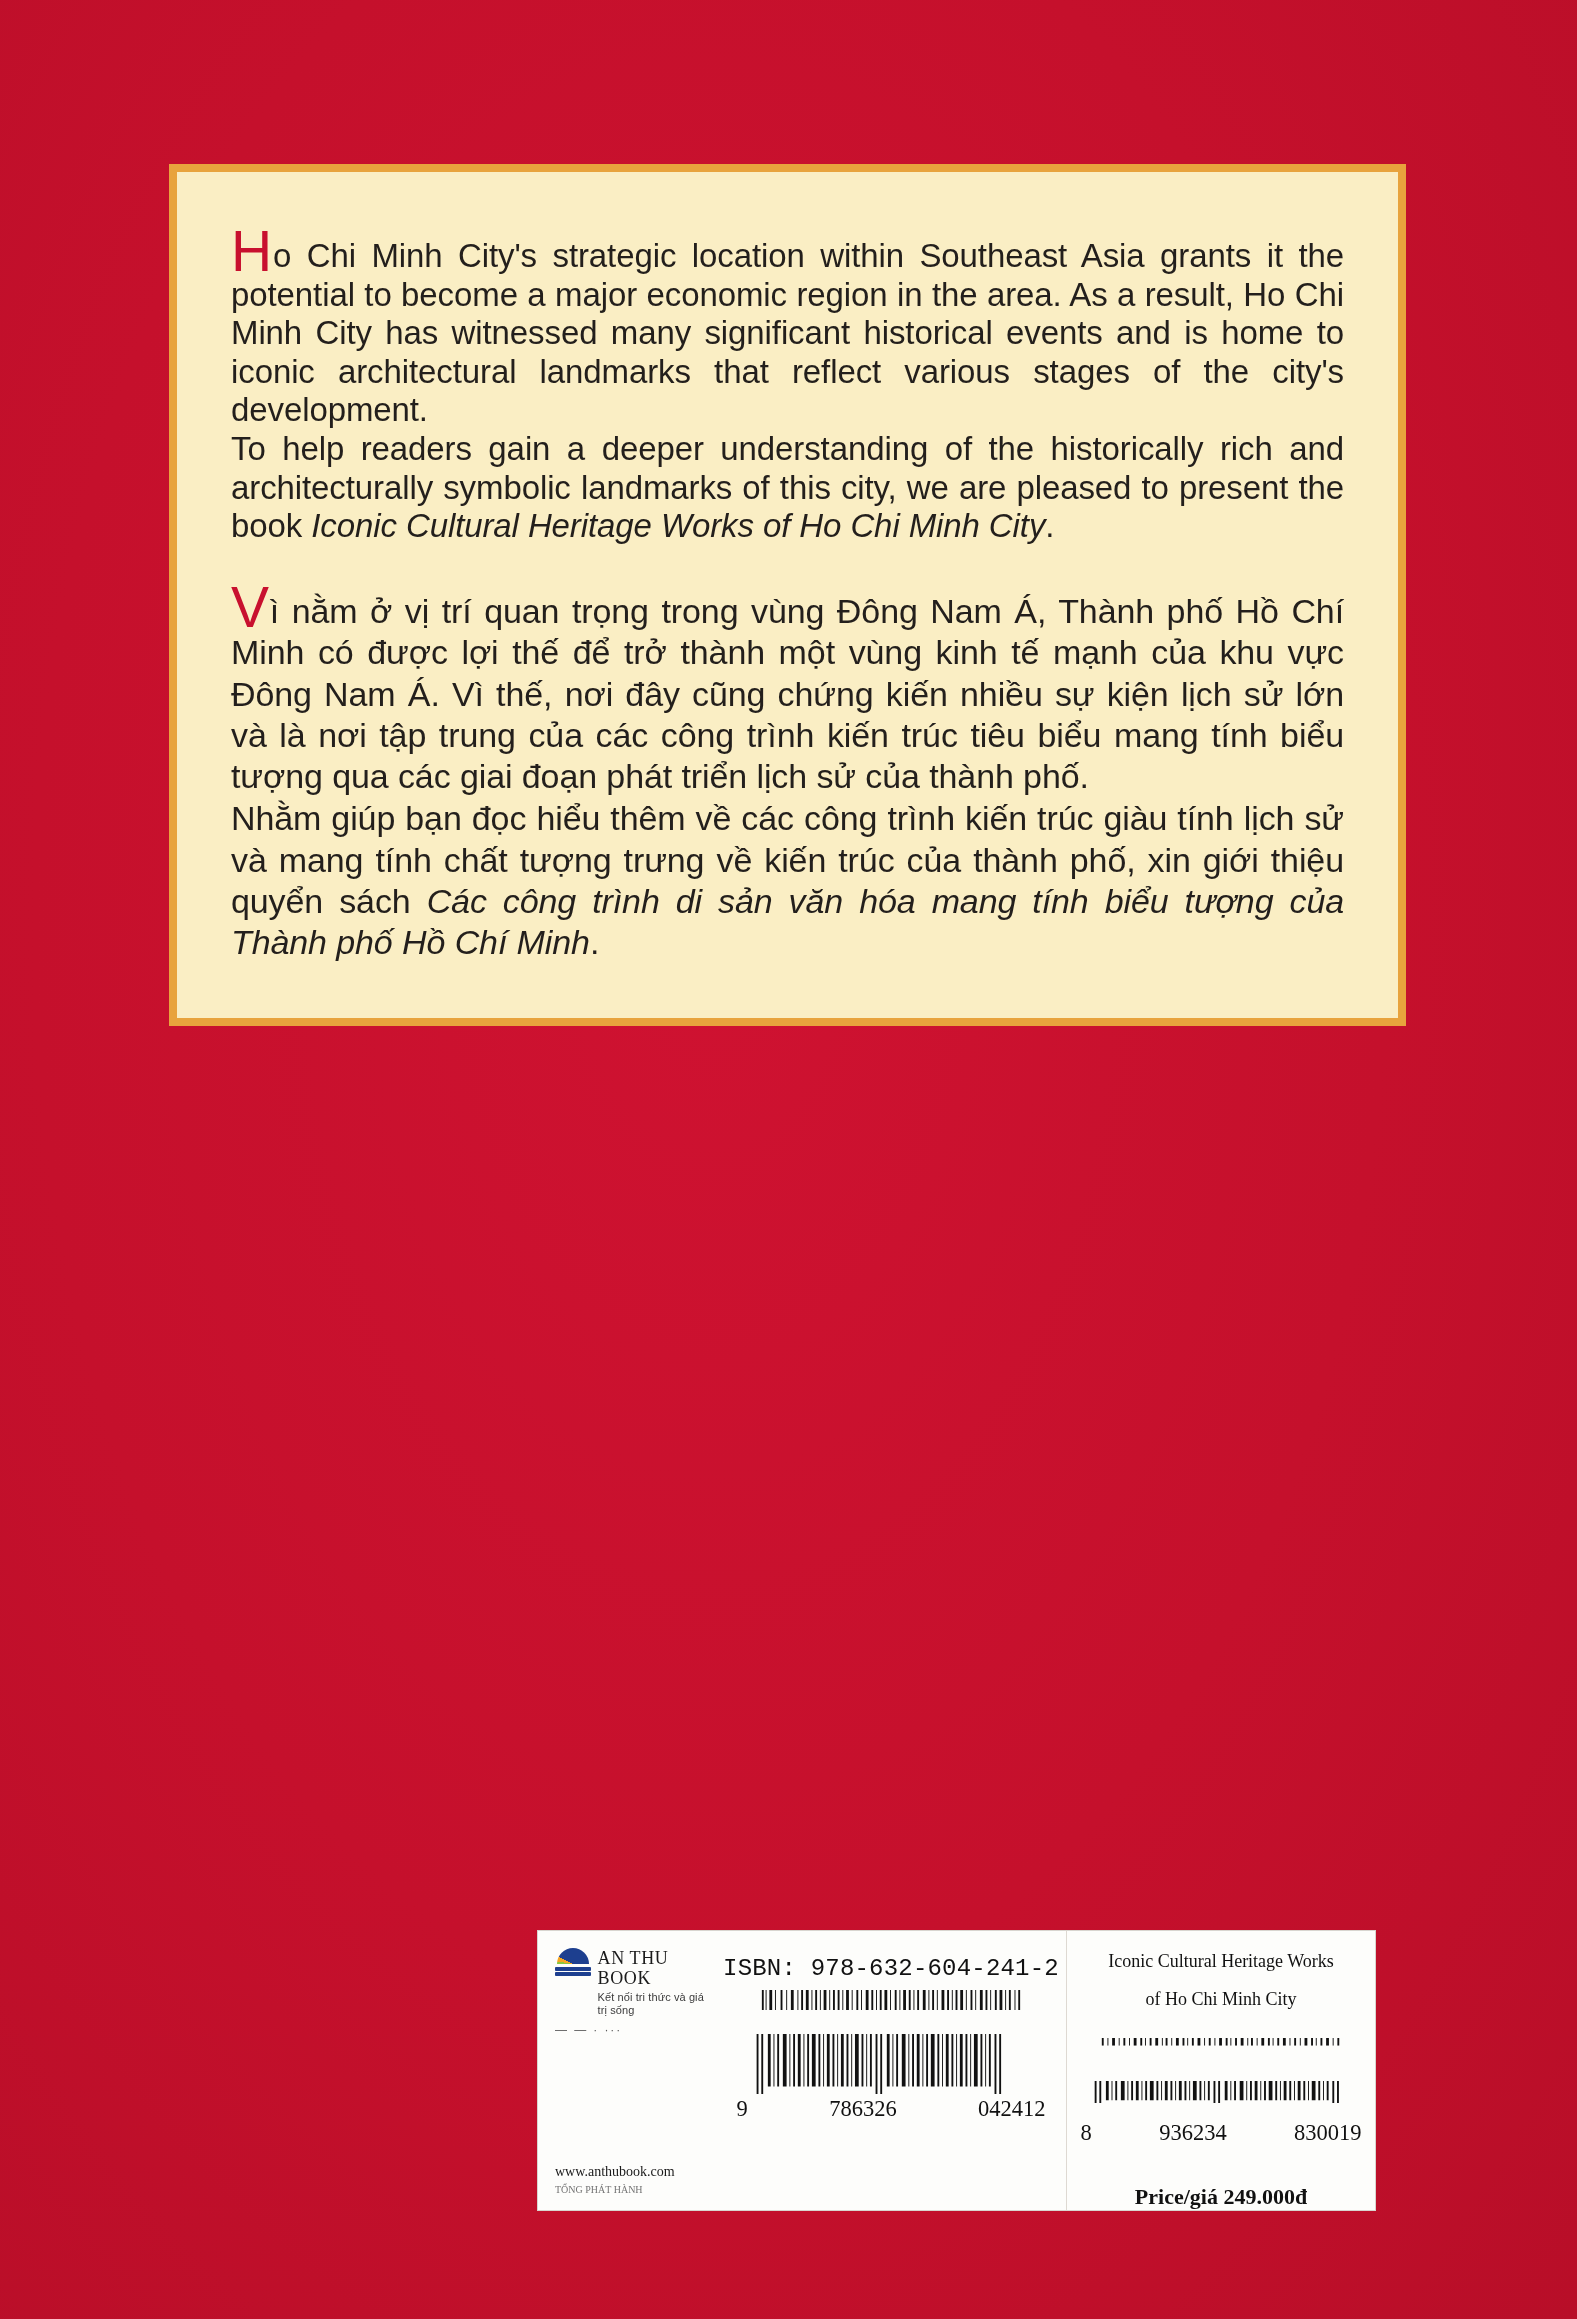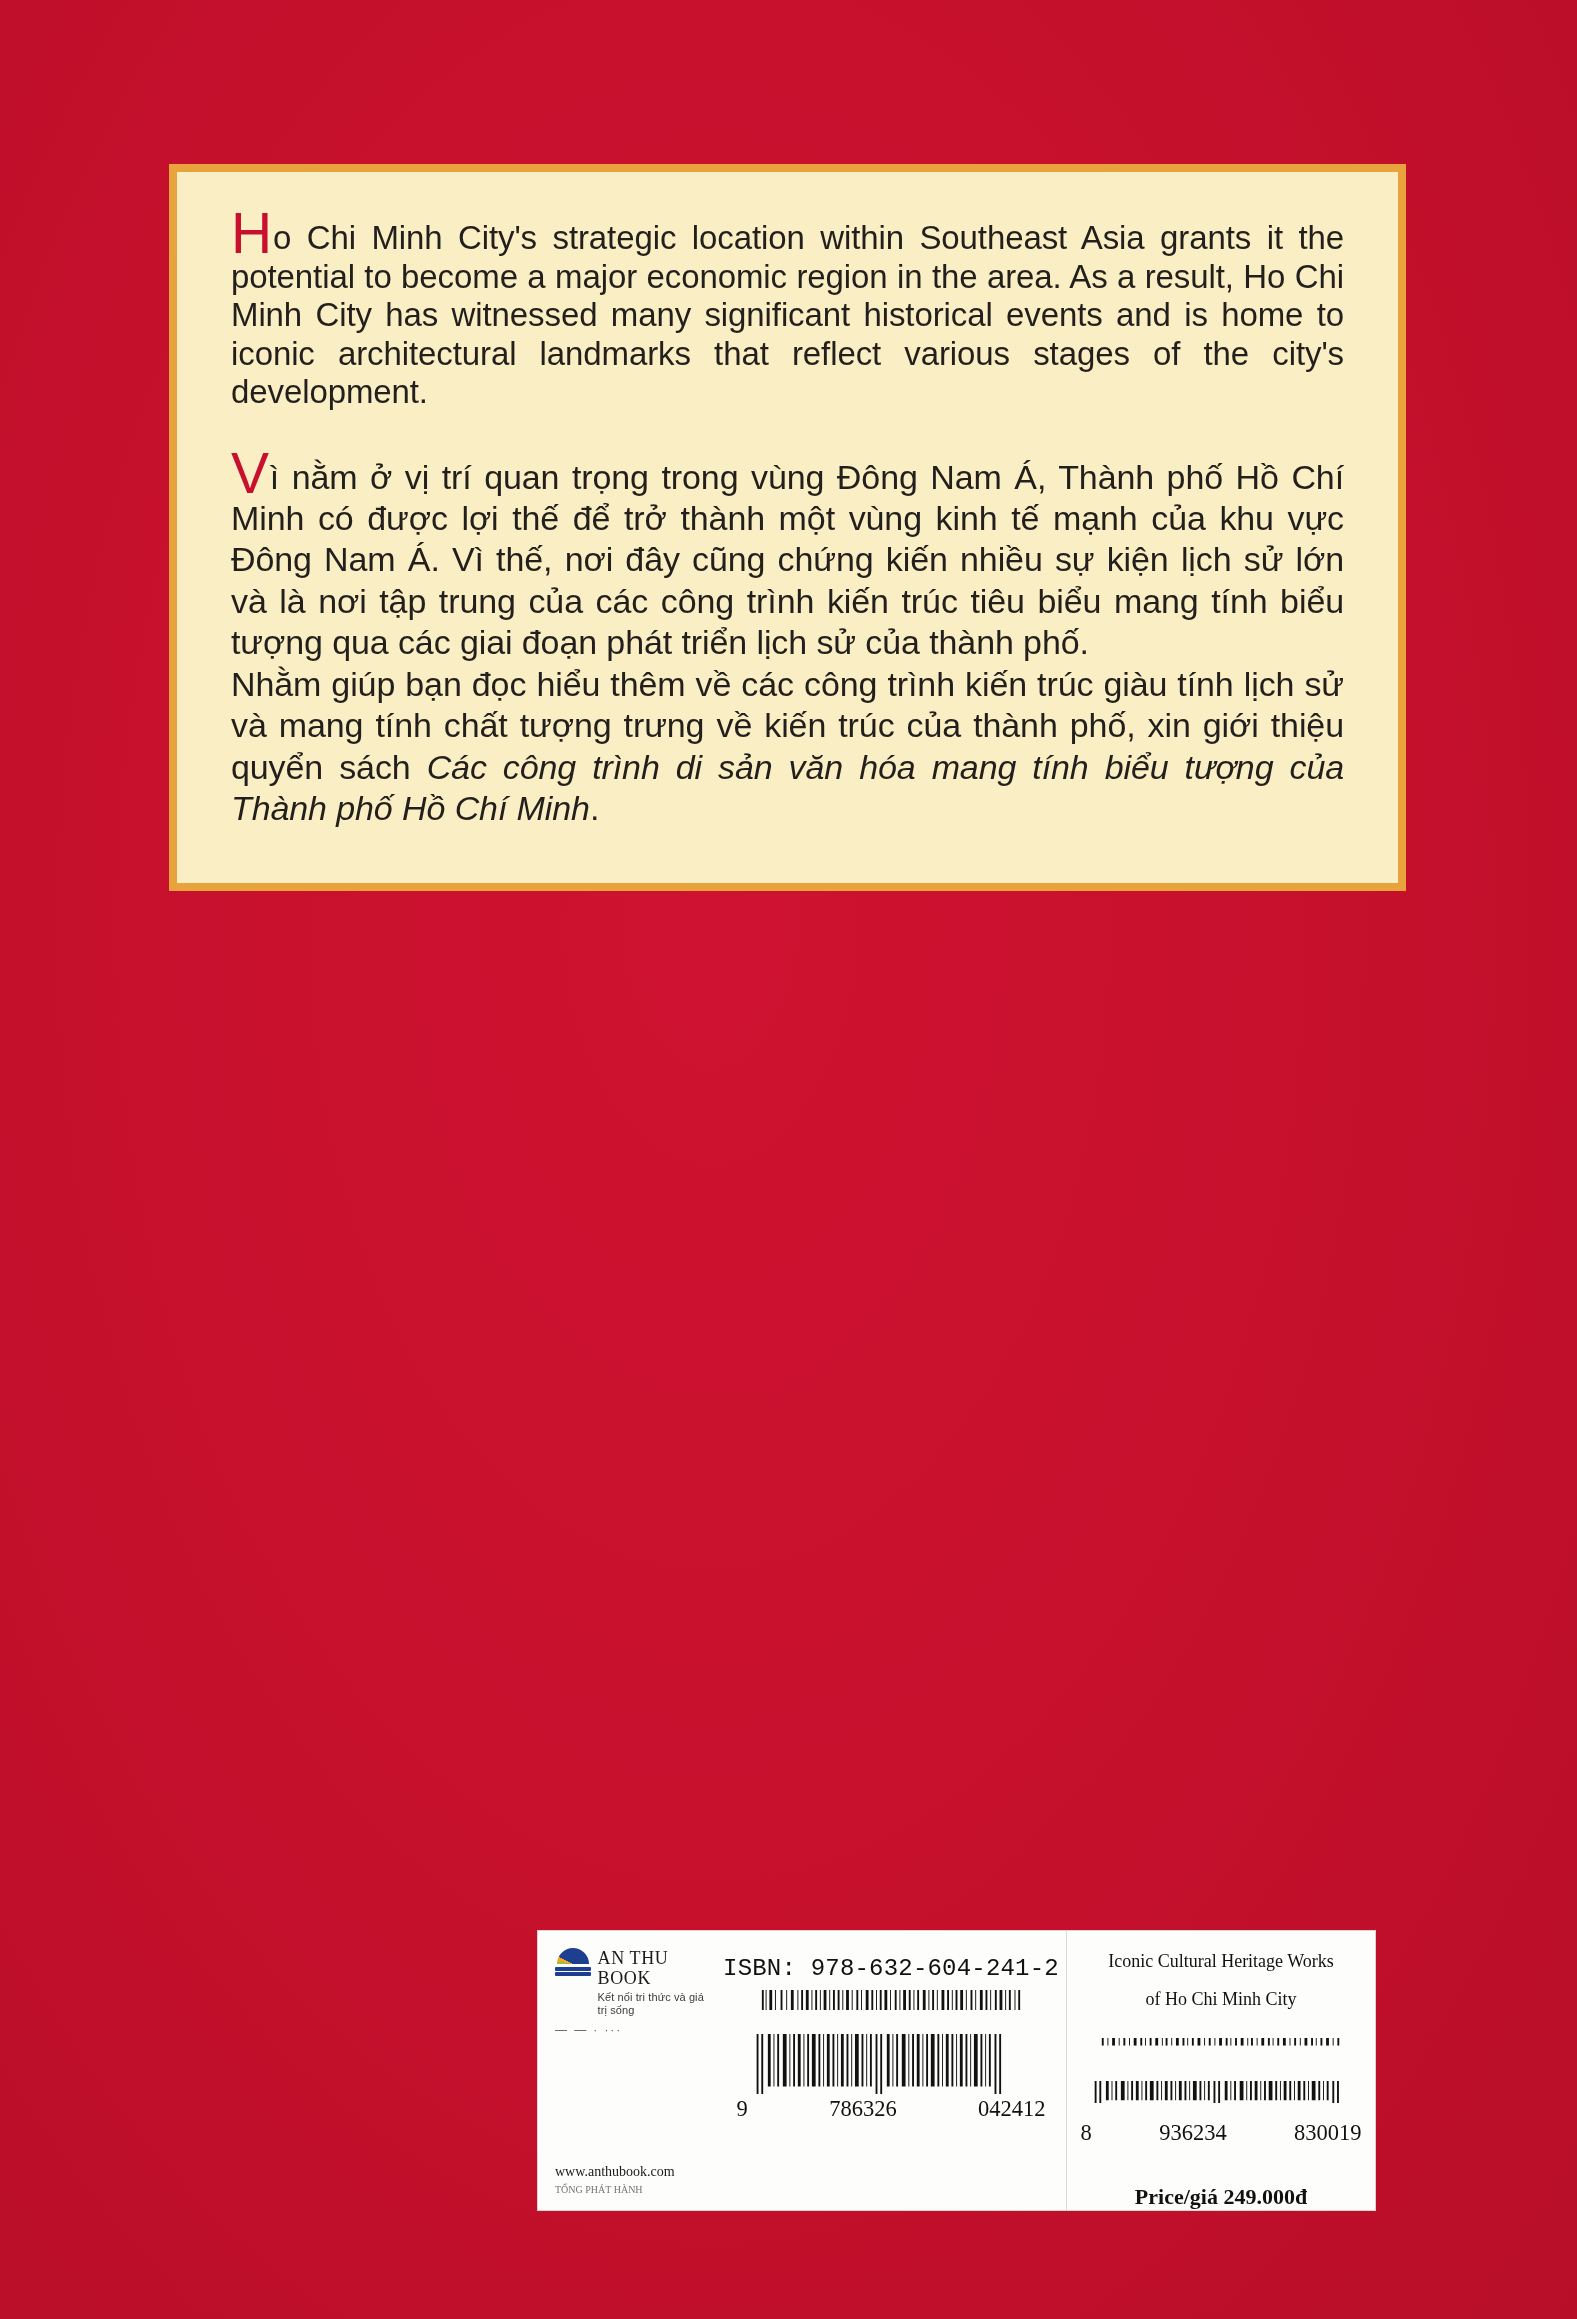--- a/index.html
+++ b/index.html
@@ -24,21 +24,21 @@
   }
 
   .text-panel {
     position: absolute;
     left: 169px;
     top: 164px;
     width: 1237px;
     box-sizing: border-box;
     background: #faeec4;
     border: 8.4px solid #e8a33d;
-    padding: 41px 54px 54px 54px;
+    padding: 59px 54px 54px 54px;
   }
 
   .para {
     color: #231f1c;
     font-size: 33px;
     line-height: 1.165;
     text-align: justify;
     margin: 0;
     letter-spacing: -0.1px;
   }
@@ -226,20 +226,21 @@
 </style>
 </head>
 <body>
 
 <div class="cover-bg"></div>
 
 <div class="text-panel">
 
   <div class="en">
     <p class="para"><span class="dropcap">H</span><span>o Chi Minh City's strategic location within Southeast Asia grants it the potential to become a major economic region in the area. As a result, Ho Chi Minh City has witnessed many significant historical events and is home to iconic architectural landmarks that reflect various stages of the city's development.</span></p>
+    <p class="para"><span>To help readers gain a deeper understanding of the historically rich and architecturally symbolic landmarks of this city, we are pleased to present the book </span><span class="ital">Iconic Cultural Heritage Works of Ho Chi Minh City</span><span>.</span></p>
   </div>
 
   <div class="block-gap"></div>
 
   <div class="vn">
     <p class="para"><span class="dropcap">V</span><span>ì nằm ở vị trí quan trọng trong vùng Đông Nam Á, Thành phố Hồ Chí Minh có được lợi thế để trở thành một vùng kinh tế mạnh của khu vực Đông Nam Á. Vì thế, nơi đây cũng chứng kiến nhiều sự kiện lịch sử lớn và là nơi tập trung của các công trình kiến trúc tiêu biểu mang tính biểu tượng qua các giai đoạn phát triển lịch sử của thành phố.</span></p>
     <p class="para"><span>Nhằm giúp bạn đọc hiểu thêm về các công trình kiến trúc giàu tính lịch sử và mang tính chất tượng trưng về kiến trúc của thành phố, xin giới thiệu quyển sách </span><span class="ital">Các công trình di sản văn hóa mang tính biểu tượng của Thành phố Hồ Chí Minh</span><span>.</span></p>
   </div>
 
 </div>

